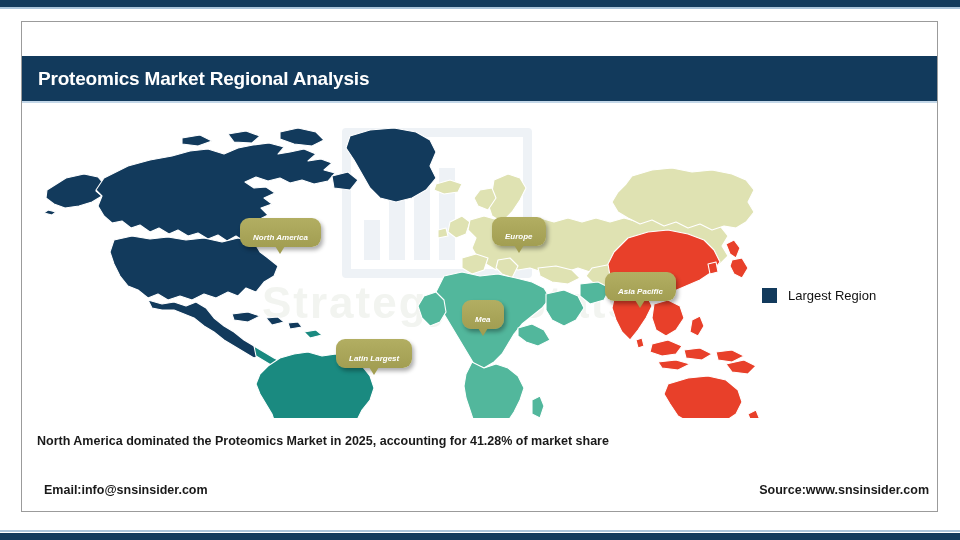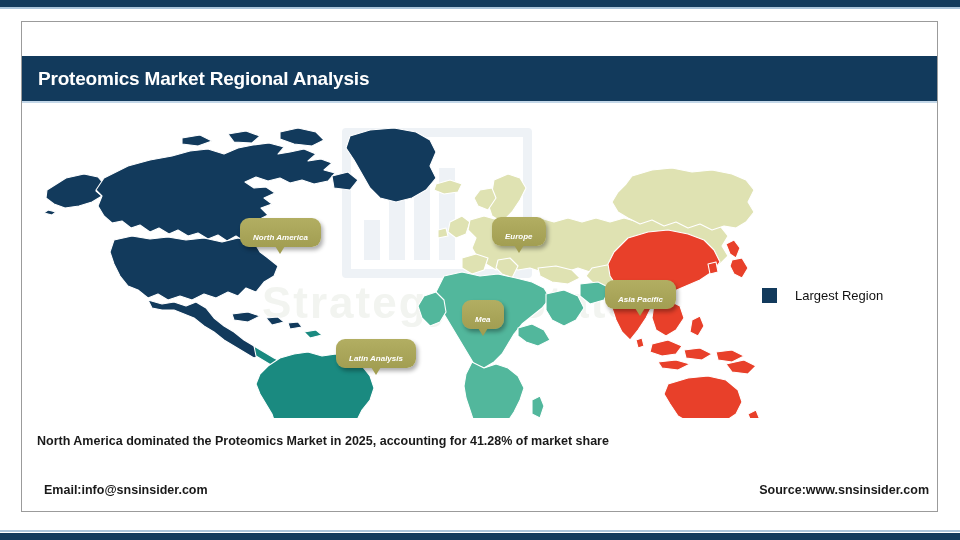--- a/index.html
+++ b/index.html
@@ -166,21 +166,21 @@
     border-top: 8px solid #a29e52;
   }
 
   
   #legend {
     position: absolute;
     left: 740px;
     top: 180px;
     display: flex;
     align-items: center;
-    gap: 18px;
+    gap: 11px;
   }
   #legend-swatch {
     width: 15px;
     height: 15px;
     background: #123a5c;
     flex: none;
   }
   #legend-label {
     font-size: 13px;
     color: #111111;
@@ -338,27 +338,27 @@
           <path d="M678,312 L688,310 L690,318 L680,320 Z"></path>
 
           <path d="M716,296 L724,292 L728,302 L720,306 Z"></path>
           <path d="M722,308 L730,306 L730,316 L722,318 Z"></path>
         </g>
       </g>
     </svg>
 
     <div class="region-pill" style="left:218px; top:110px;">North America</div>
 
-    <div class="region-pill" style="left:314px; top:231px;">Latin Analysis</div>
+    <div class="region-pill" style="left:314px; top:231px;">Latin Largest</div>
 
     <div class="region-pill" style="left:470px; top:109px;">Europe</div>
 
     <div class="region-pill" style="left:440px; top:192px;">Mea</div>
 
-    <div class="region-pill" style="left:583px; top:172px;">Asia Pacific</div>
+    <div class="region-pill" style="left:583px; top:164px;">Asia Pacific</div>
 
     <div id="legend">
       <span id="legend-swatch"></span>
       <span id="legend-label">Largest Region</span>
     </div>
 
   </div>
 
   <div id="caption">North America dominated the Proteomics Market in 2025, accounting for 41.28% of market share</div>
 

